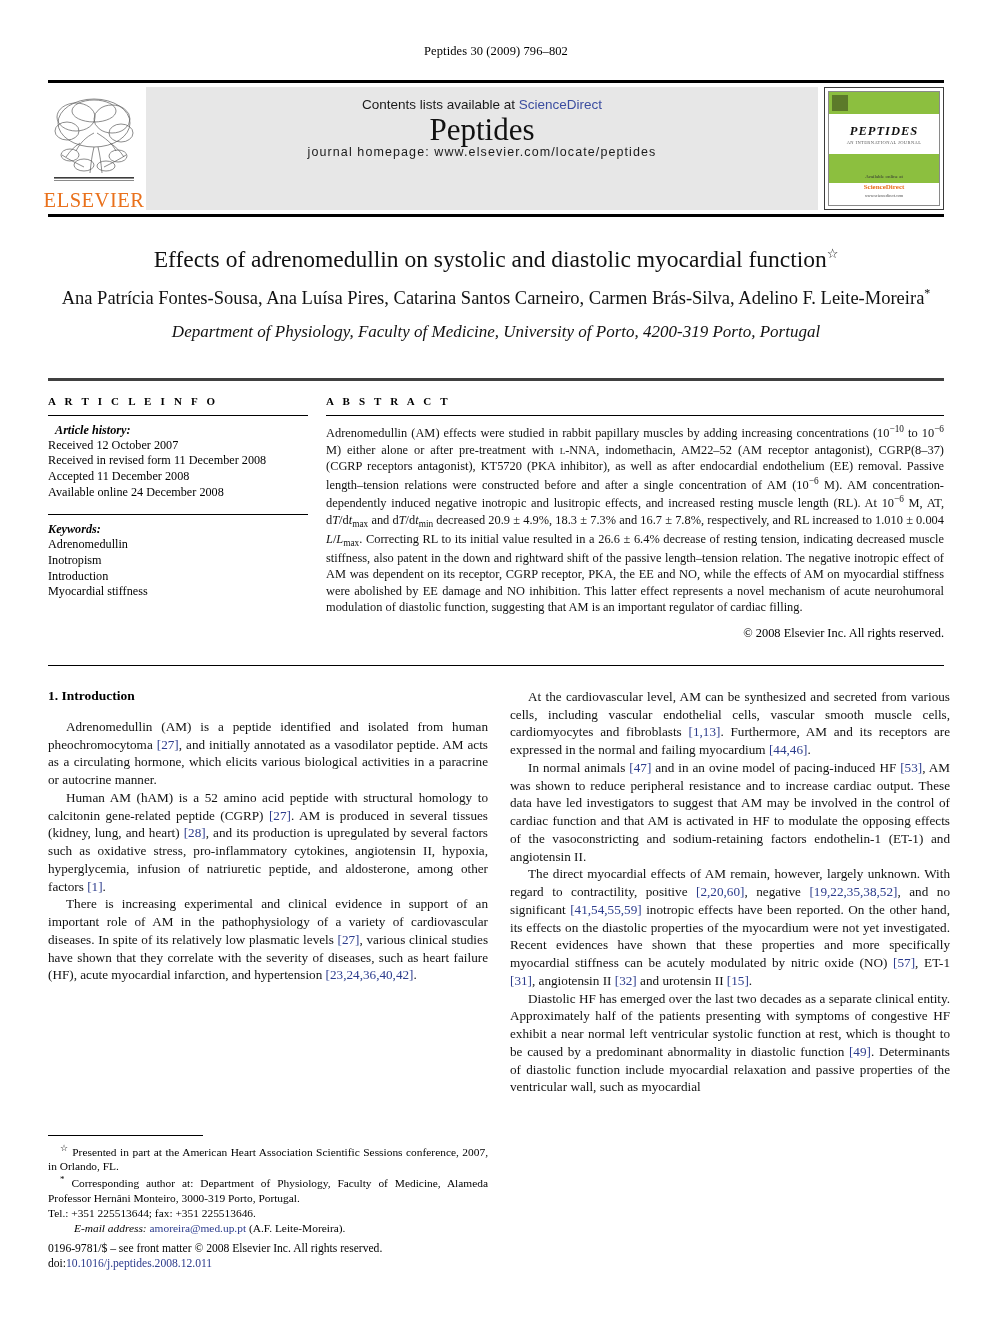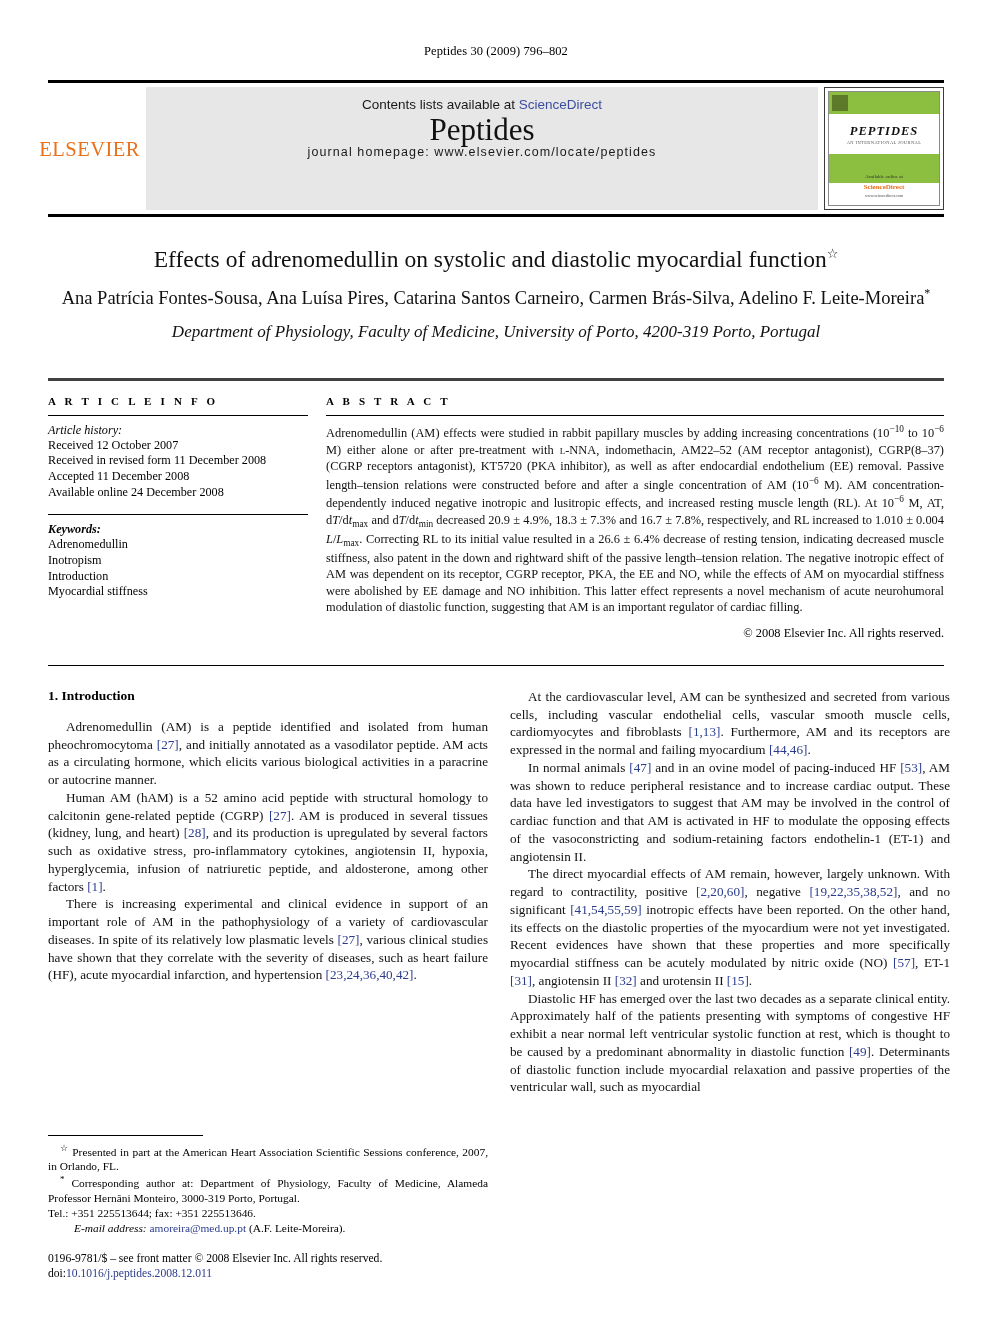--- a/index.html
+++ b/index.html
@@ -42,21 +42,21 @@
   .masthead-inner {
     display: flex;
     align-items: stretch;
     height: 123px;
     margin-top: 4px;
   }
   .elsevier-block {
     width: 92px;
     flex: 0 0 92px;
     display: flex;
-    flex-direction: row;
+    flex-direction: column;
     justify-content: flex-end;
     align-items: center;
   }
   .tree-svg { display:block; }
   .elsevier-word {
     font-family: "Liberation Serif", serif;
     color: #E9711C;
     font-size: 20.5px;
     letter-spacing: .5px;
     line-height: 1;
@@ -209,21 +209,21 @@
     box-sizing: border-box;
   }
   .sec-head {
     font-family: "Liberation Serif", serif;
     font-size: 11px;
     font-weight: bold;
     letter-spacing: 3.2px;
     margin: 0 0 8px 0;
   }
   .thin-rule { border-top: 1px solid #000; margin: 0 0 7px 0; }
-  .hist-label { font-style: italic; font-weight: normal; font-size: 12.2px; }
+  .hist-label { font-style: italic; font-weight: bold; font-size: 12.2px; margin-left: 7px; }
   .hist-line { font-size: 12.2px; line-height: 1.28; }
   .kw-gap { height: 14px; }
   .kw-label { font-style: italic; font-weight: bold; font-size: 12.2px; }
   .kw-line { font-size: 12.2px; line-height: 1.28; }
 
   .abstract-body {
     font-size: 12.4px;
     line-height: 1.335;
     text-align: justify;
     color: #111;
@@ -287,21 +287,21 @@
   .fn-email {
     font-size: 11.4px;
     line-height: 1.315;
     margin: 0;
     text-indent: 26px;
   }
   .fn-email .ea { font-style: italic; }
   .issn-block {
     position: absolute;
     left: 48px;
-    bottom: 12px;
+    bottom: 22px;
     width: 480px;
     font-size: 11.6px;
     line-height: 1.35;
   }
 </style>
 </head>
 <body>
 
 <div class="page">
 

